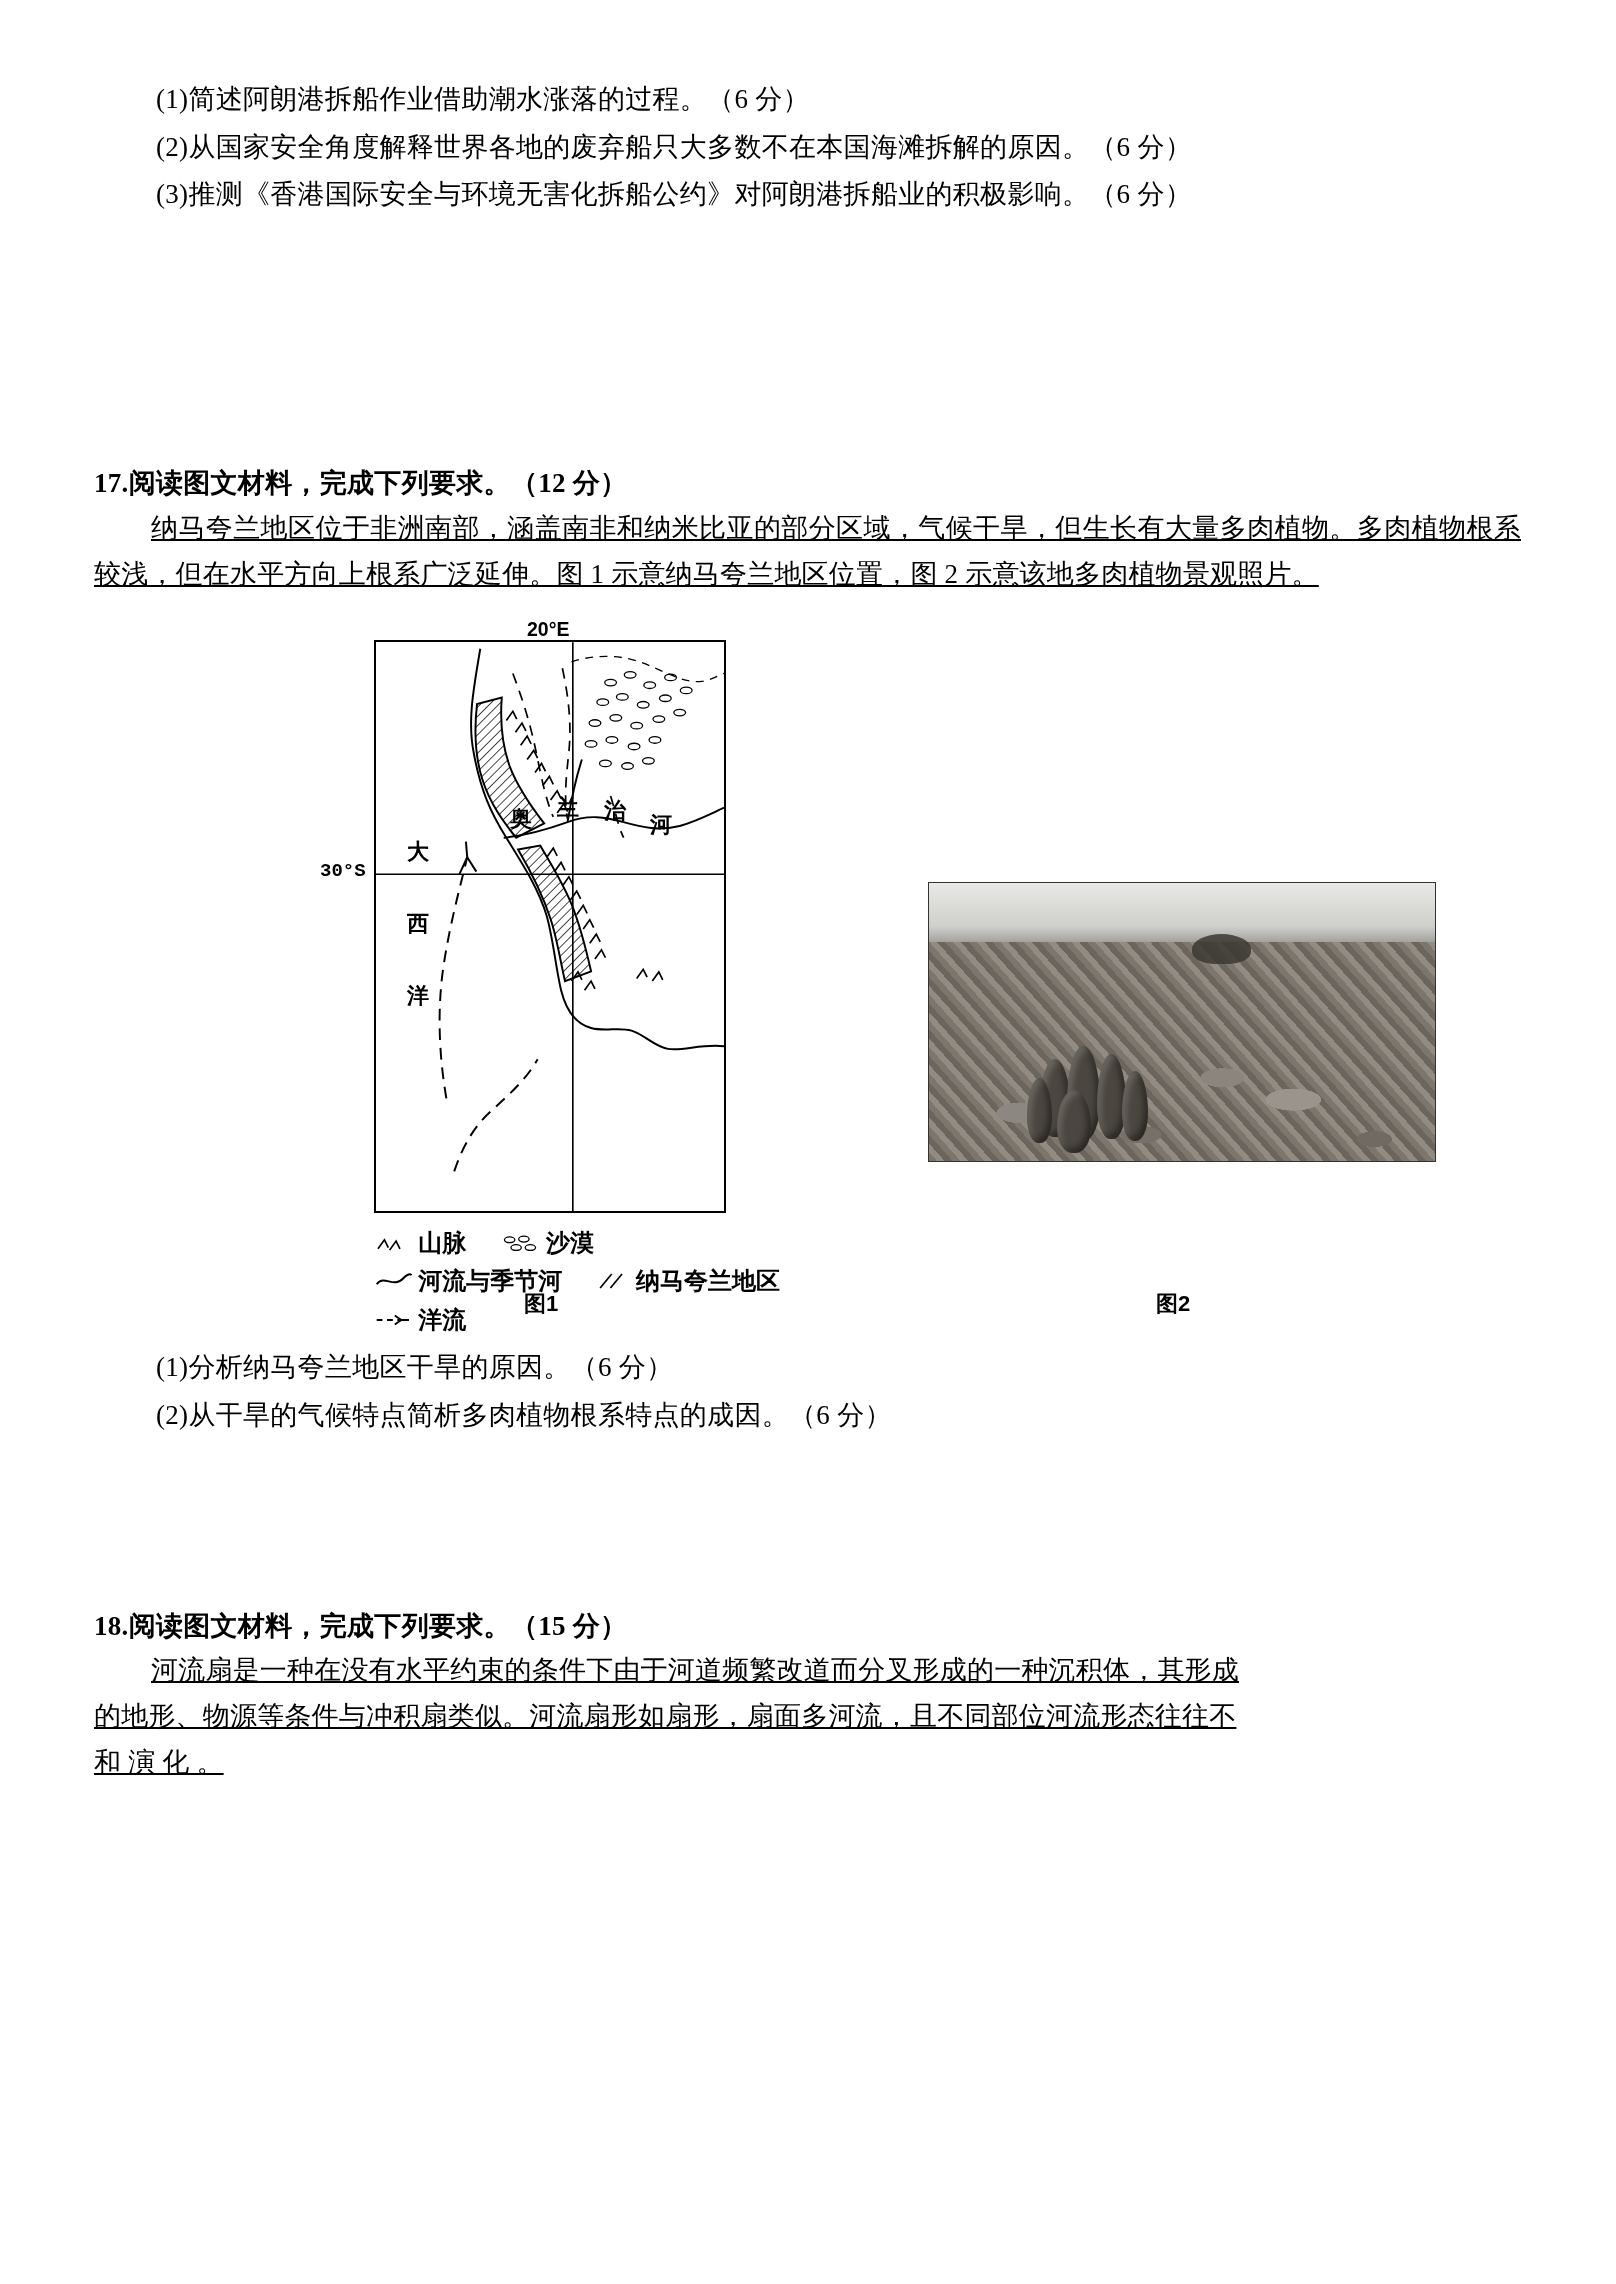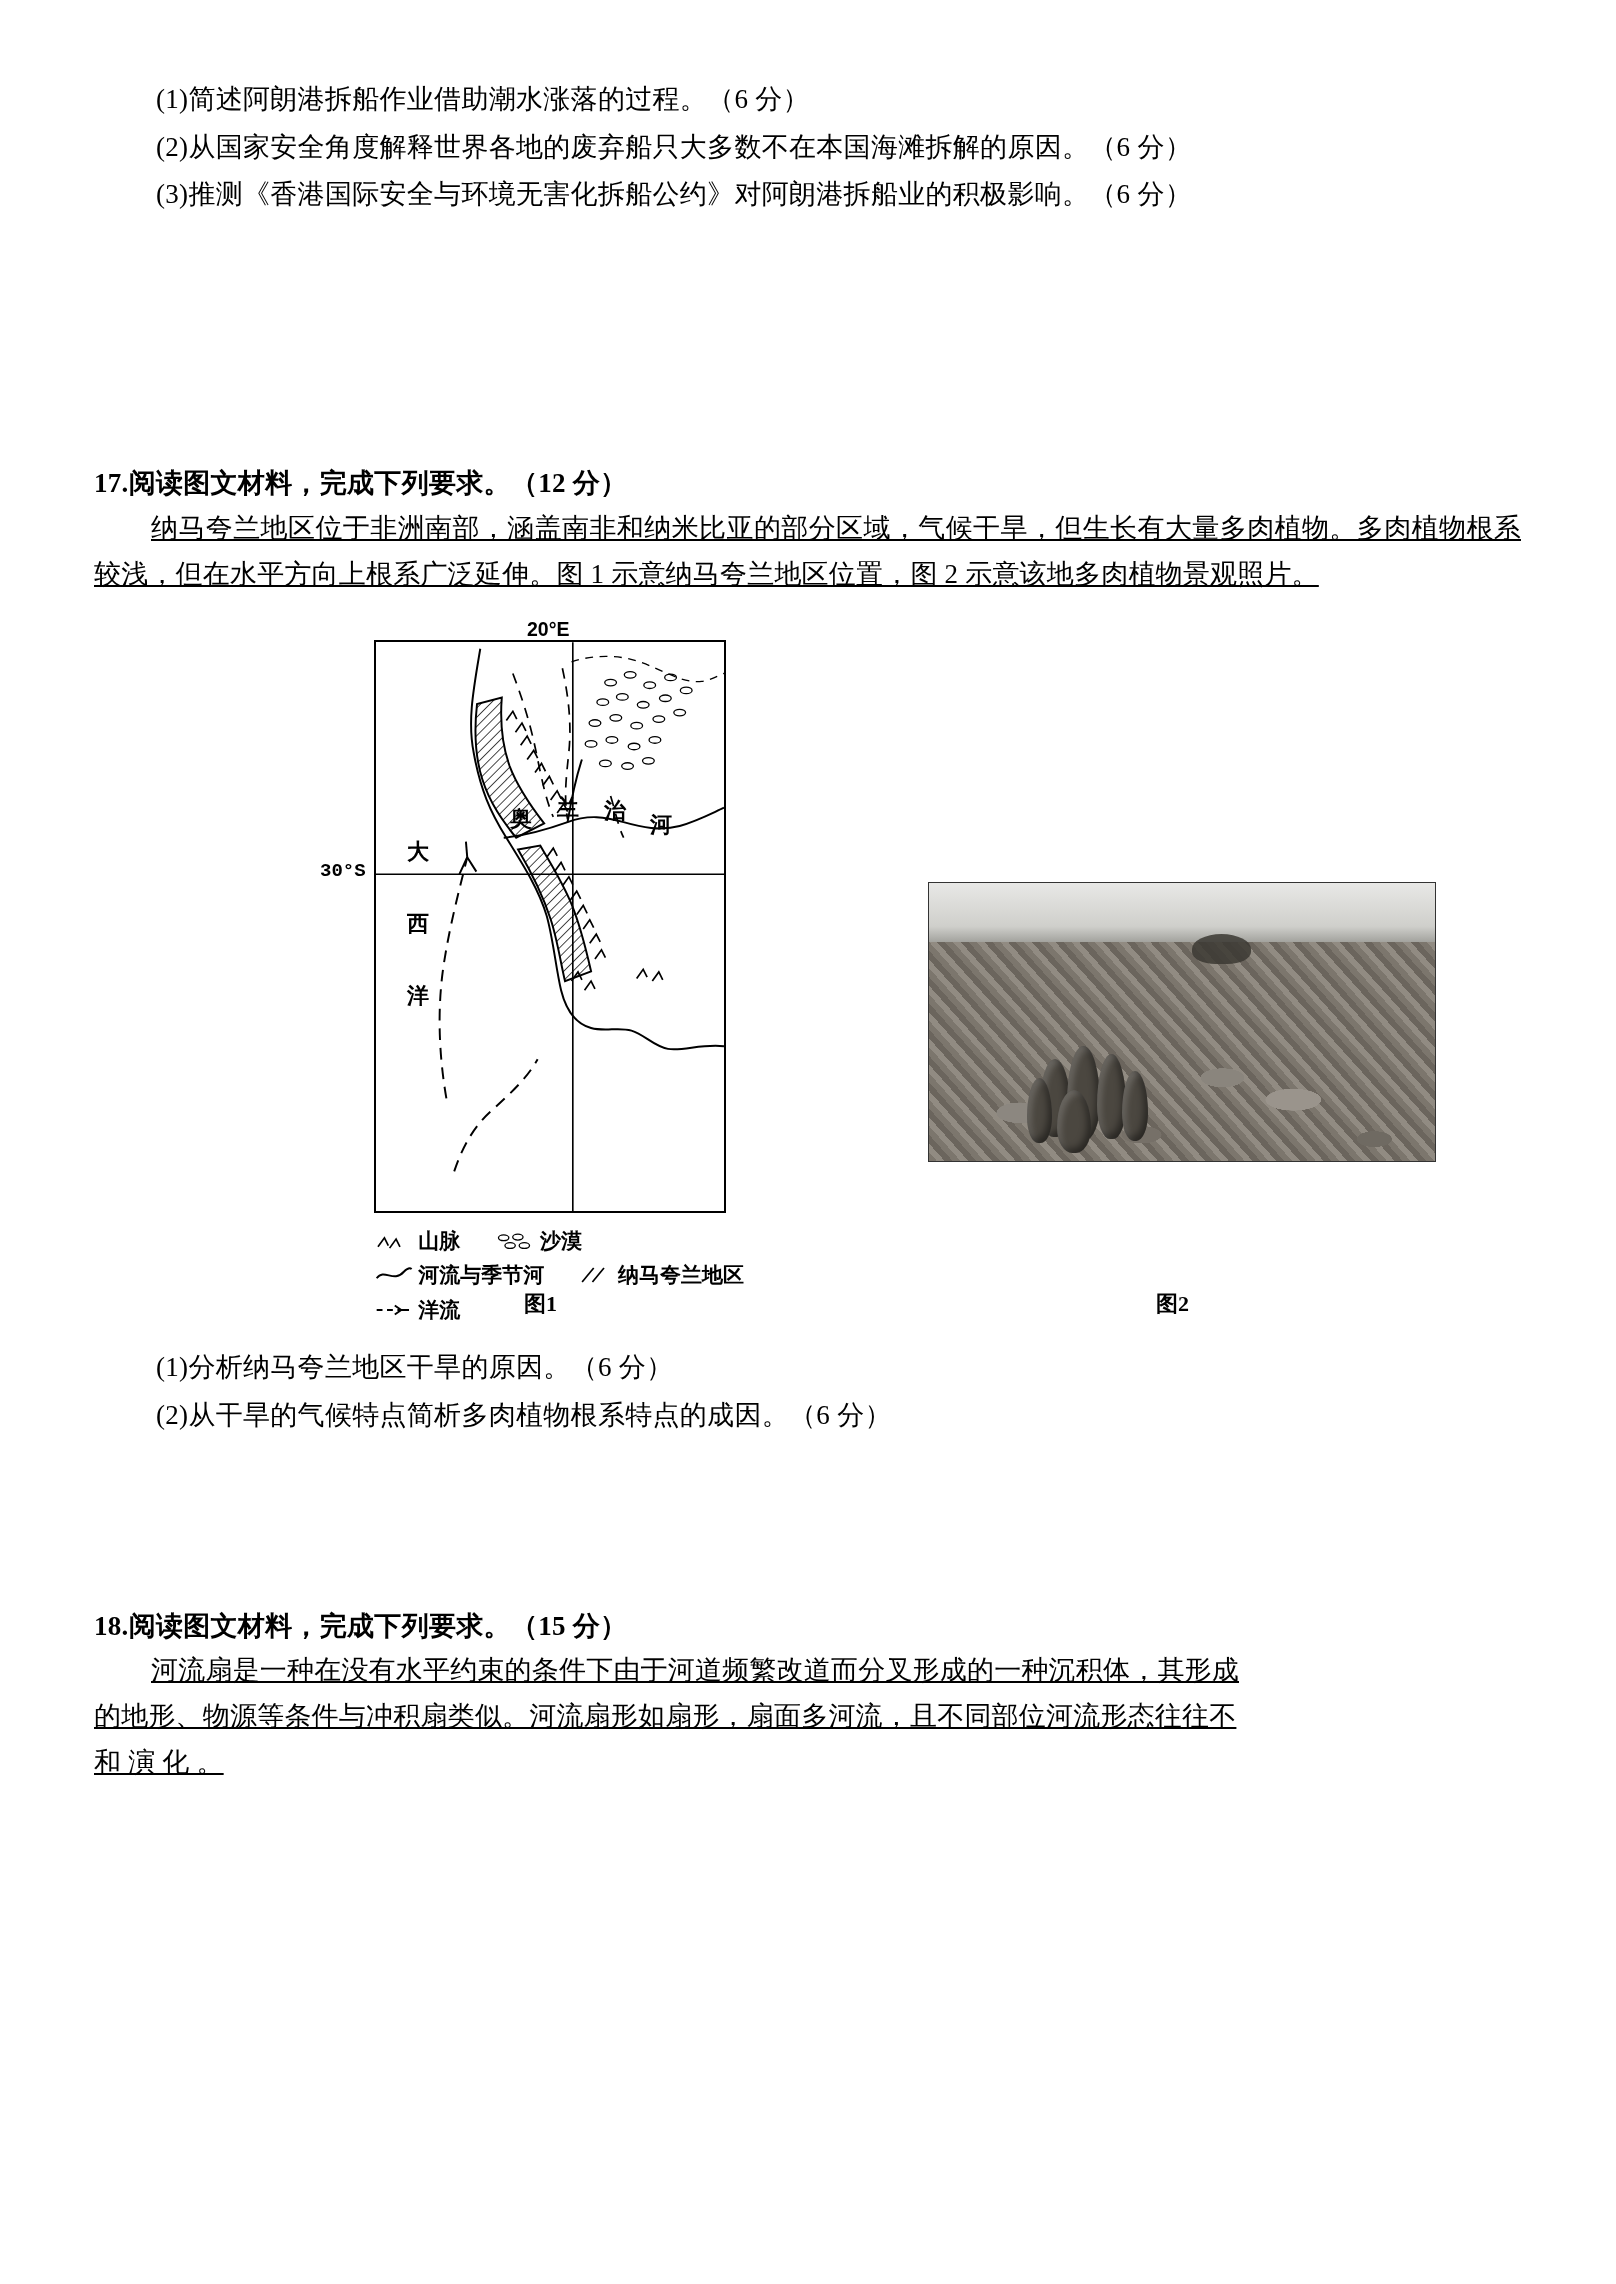--- a/index.html
+++ b/index.html
@@ -94,41 +94,41 @@
     position: absolute;
     font-size: 22px;
     font-weight: 700;
     font-family: "Liberation Serif", serif;
   }
   .legend {
     position: absolute;
     left: 280px;
     top: 606px;
     width: 456px;
-    font-size: 21px;
+    font-size: 24px;
     font-family: "Liberation Serif", serif;
     font-weight: 700;
   }
   .legend-row {
     display: flex;
     align-items: center;
     margin-bottom: 6.5px;
     gap: 6.5px;
   }
   .legend-item {
     display: flex;
     align-items: center;
     gap: 5.2px;
     margin-right: 26px;
   }
   .fig-caption {
     position: absolute;
     font-size: 22px;
     font-weight: 700;
-    font-family: Liberation Serif, serif;
+    font-family: Liberation Sans, sans-serif;
   }
   .photo {
     position: absolute;
     left: 834px;
     top: 261px;
     width: 508px;
     height: 280px;
     border: 1.3px solid #333;
     box-sizing: border-box;
     overflow: hidden;

